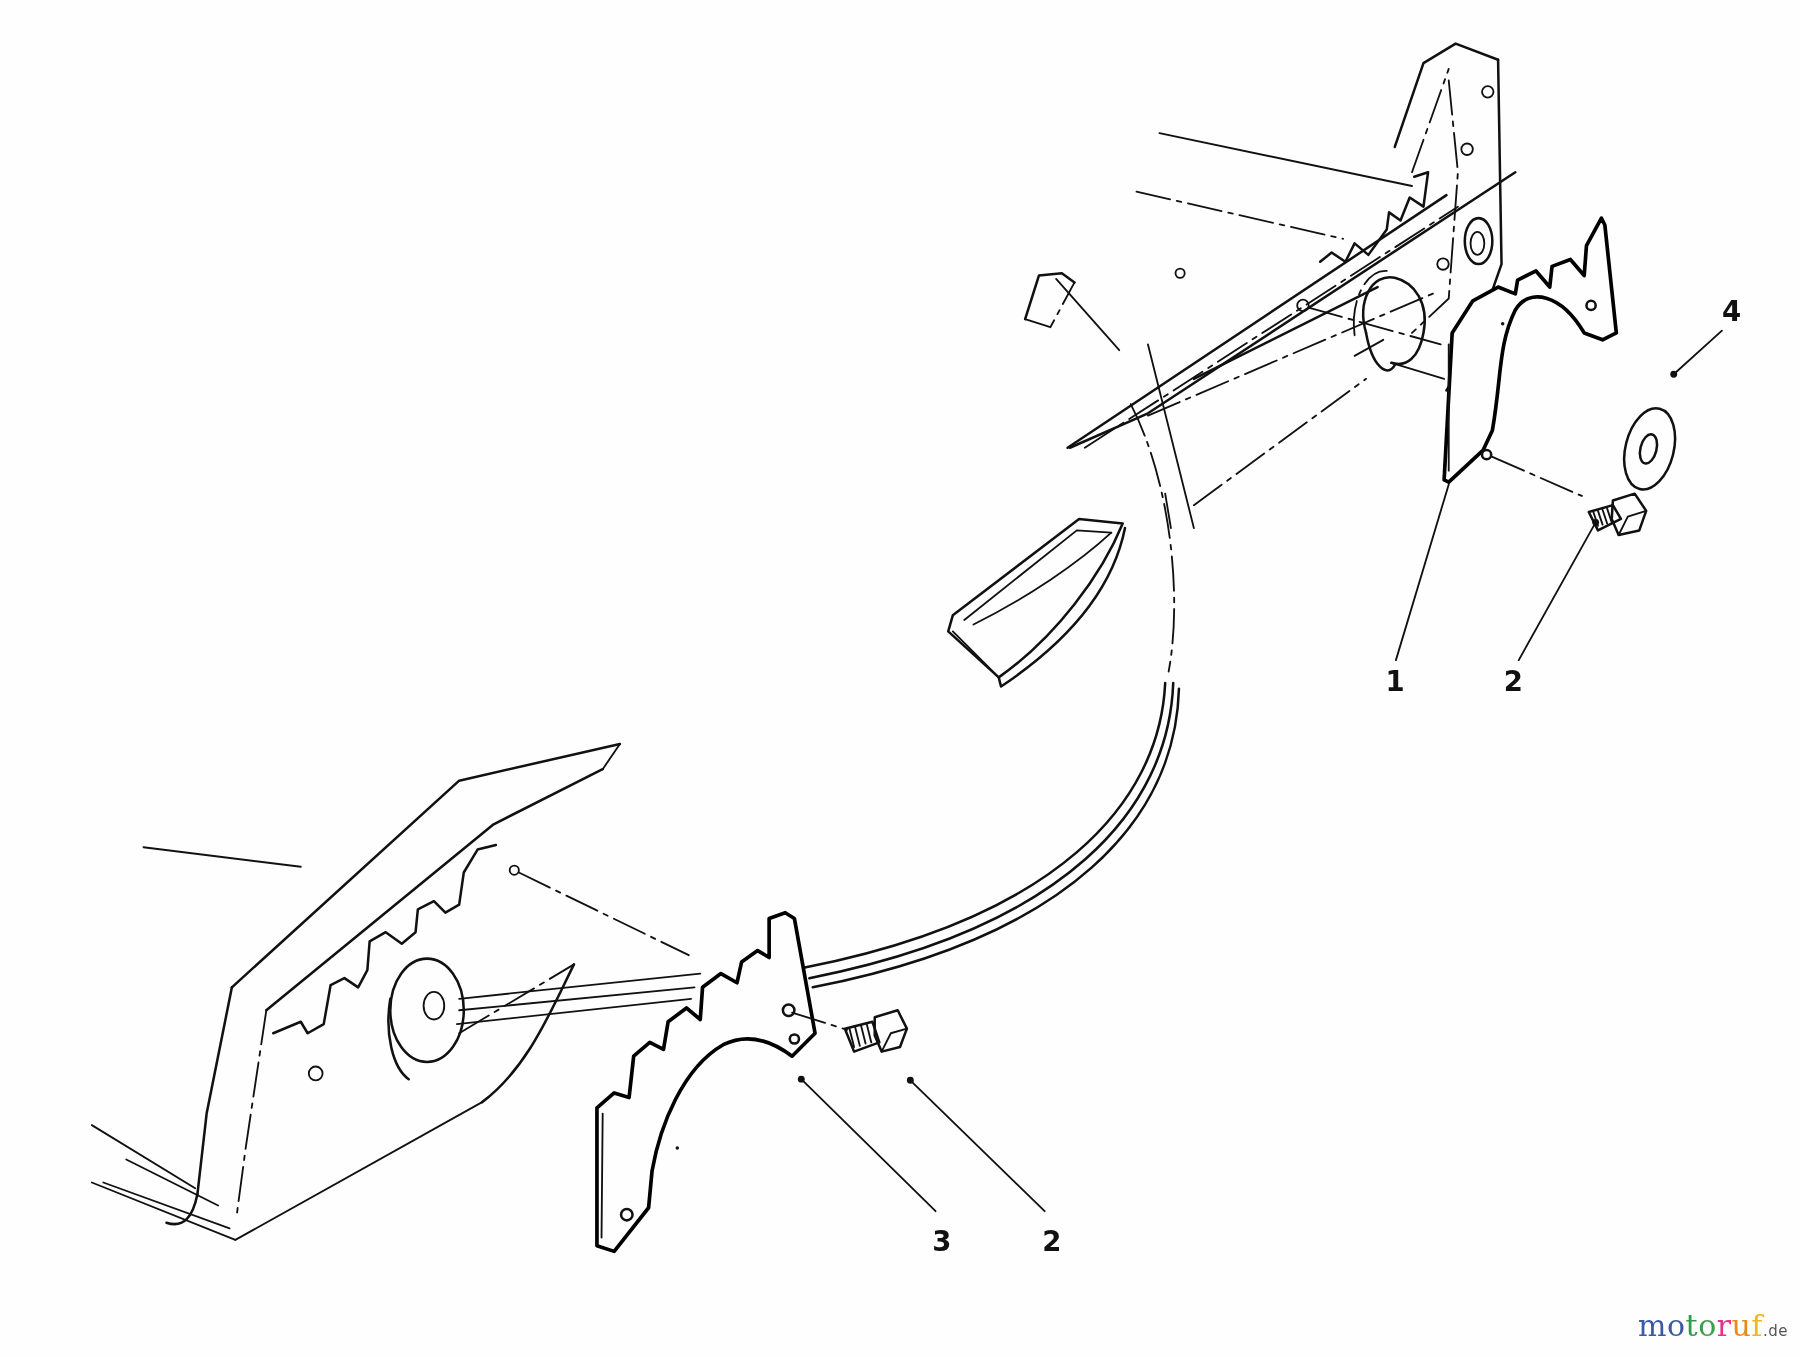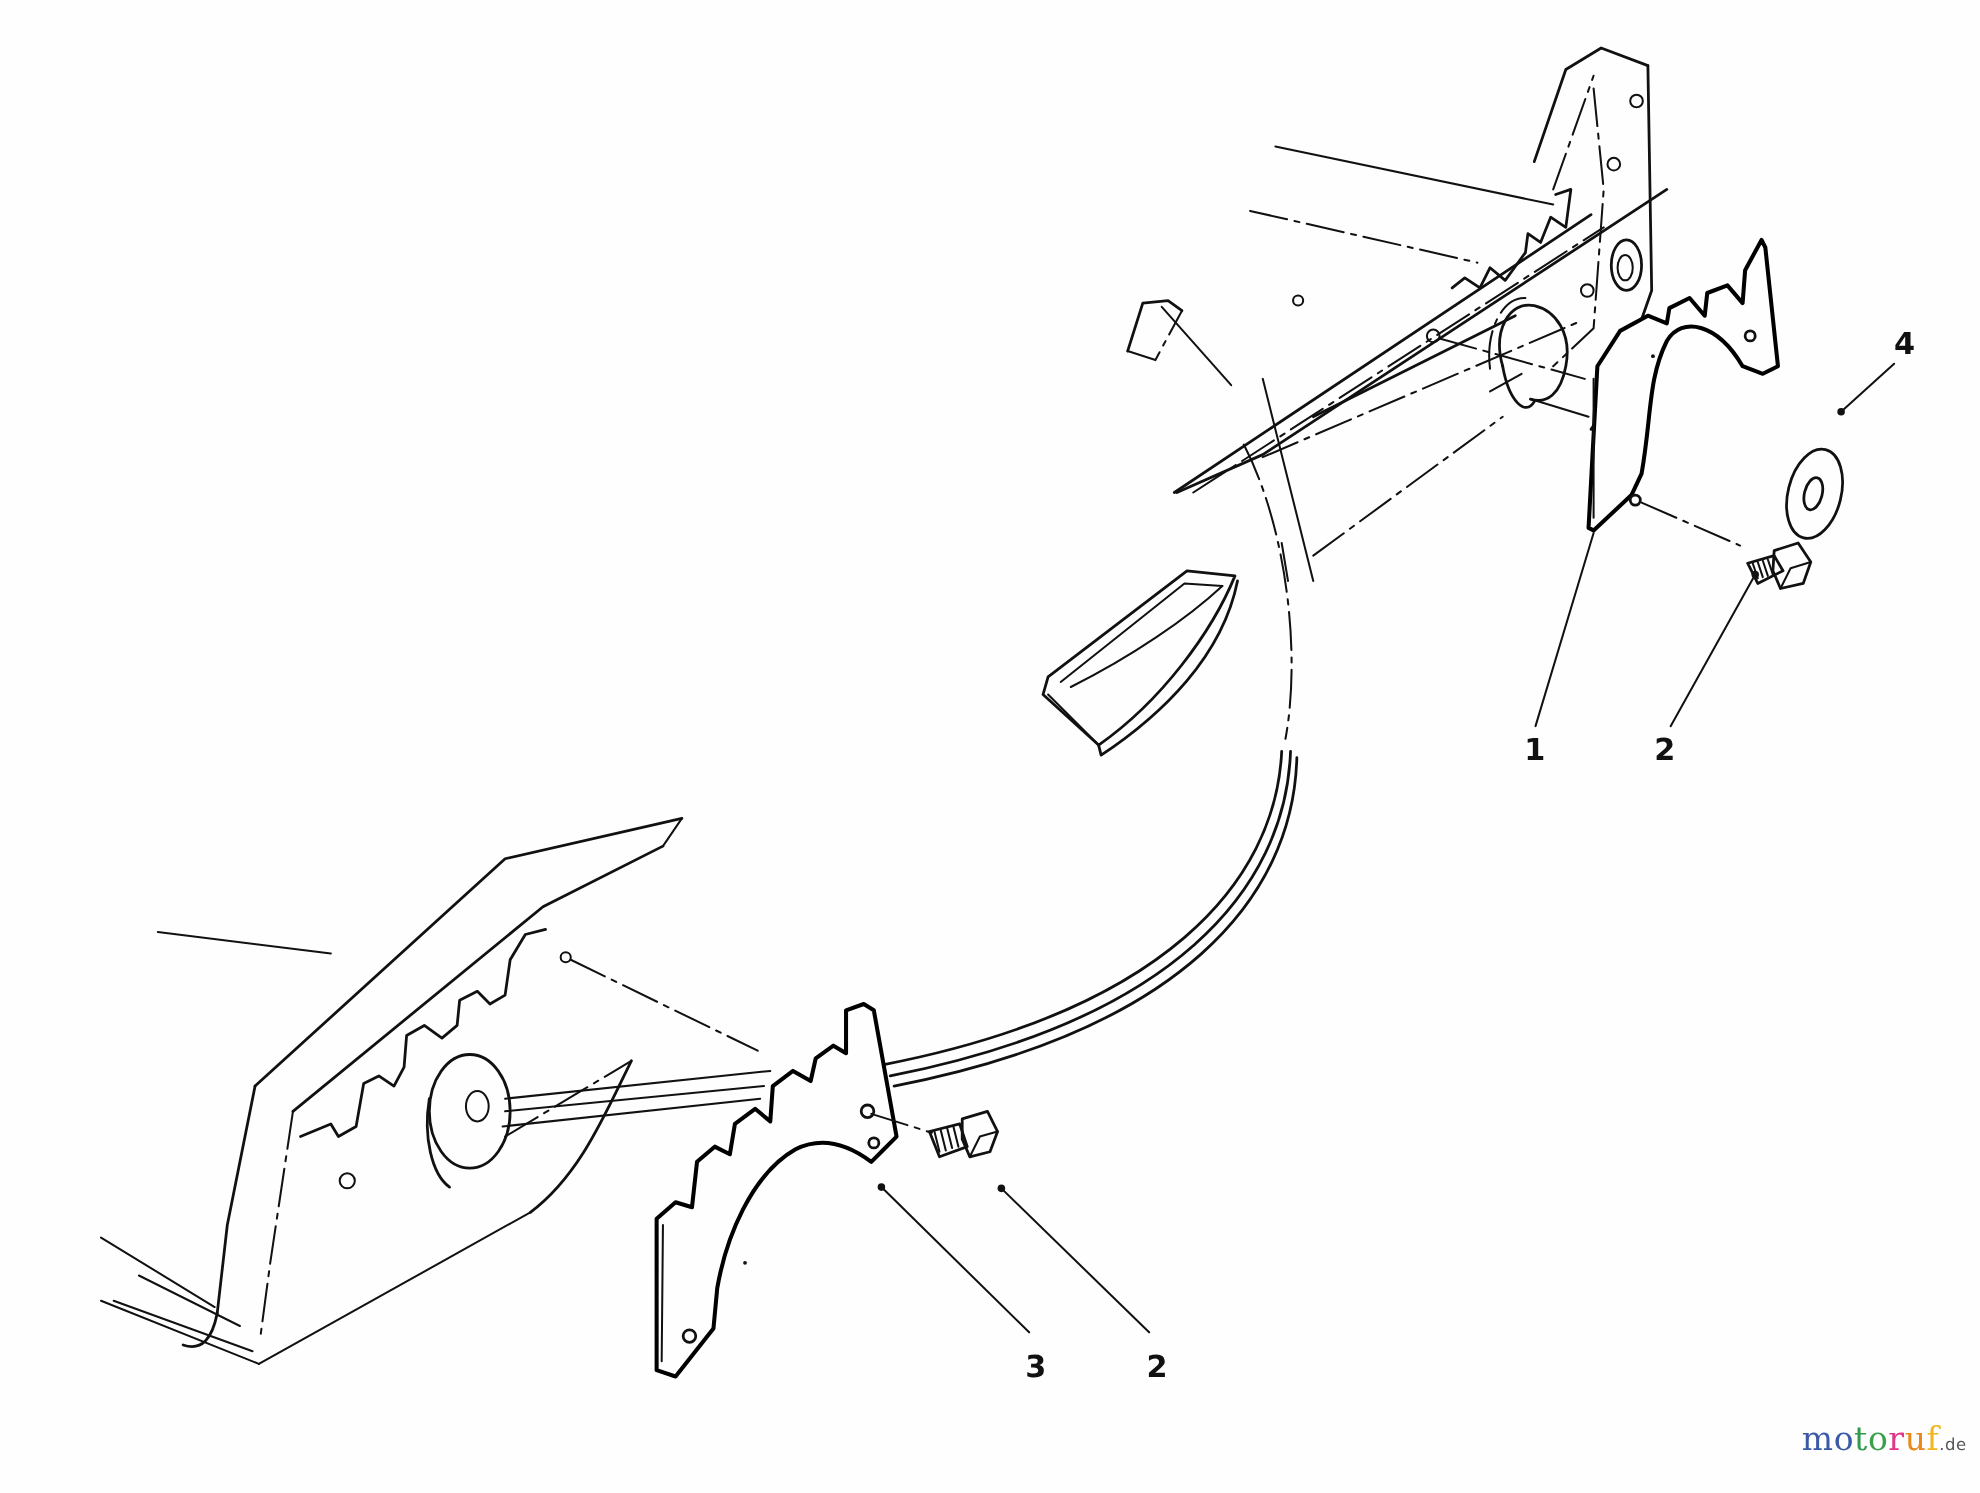--- a/index.html
+++ b/index.html
@@ -5,21 +5,21 @@
   html, body { margin:0; padding:0; background:#fdfefd; }
   .stage { position:relative; width:1800px; height:1357px; overflow:hidden; background:#fdfefd; }
   svg.drawing { position:absolute; left:0; top:0; width:1800px; height:1357px; }
   .ln { fill:none; stroke:#111; stroke-width:2.2; stroke-linecap:round; stroke-linejoin:round; }
   .thin { fill:none; stroke:#111; stroke-width:1.6; stroke-linecap:round; stroke-linejoin:round; }
   .dash { fill:none; stroke:#111; stroke-width:1.6; stroke-dasharray:30 6 4 6; stroke-linecap:round; }
   .heavy { fill:none; stroke:#000; stroke-width:3.2; stroke-linecap:round; stroke-linejoin:round; }
   .part-fill { fill:#fdfefd; }
   .callout-text { font-family:"DejaVu Sans", sans-serif; font-weight:bold; font-size:24px; fill:#111; }
   .dot { fill:#111; }
-  .watermark { position:absolute; right:12px; bottom:31px; font-family:"DejaVu Serif", serif; font-size:30px; letter-spacing:0.5px; }
+  .watermark { position:absolute; right:12px; bottom:14px; font-family:"DejaVu Serif", serif; font-size:30px; letter-spacing:0.5px; }
   .watermark .suffix { font-family:"DejaVu Sans", sans-serif; font-size:15px; color:#555; }
   .watermark span.c0{color:#3b5aa6}.watermark span.c1{color:#3b5aa6}.watermark span.c2{color:#2f9a4a}
   .watermark span.c3{color:#3aa04c}.watermark span.c4{color:#e0358b}.watermark span.c5{color:#e88a1a}
   .watermark span.c6{color:#f2b51c}
 </style>
 </head>
 <body>
 
 <div class="stage">
   <svg class="drawing" viewBox="0 0 1568 1182" preserveAspectRatio="none">

